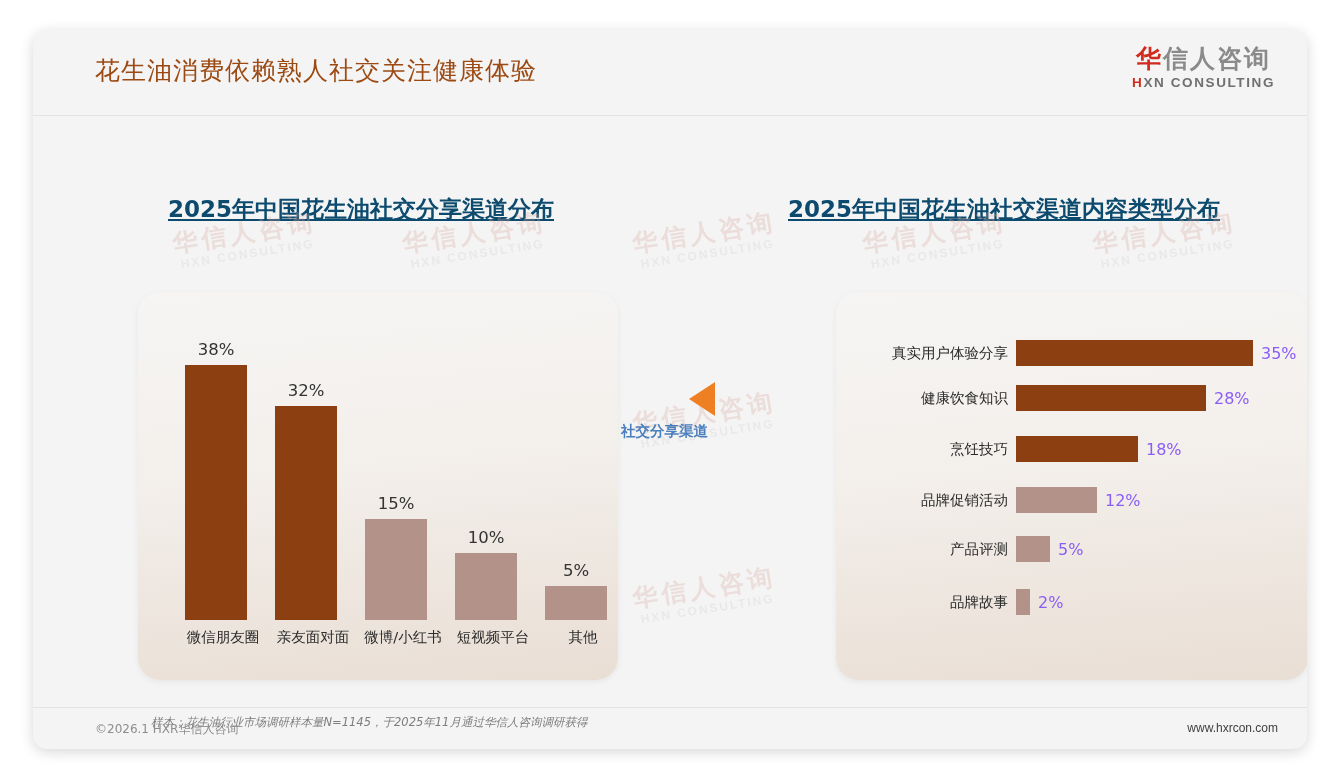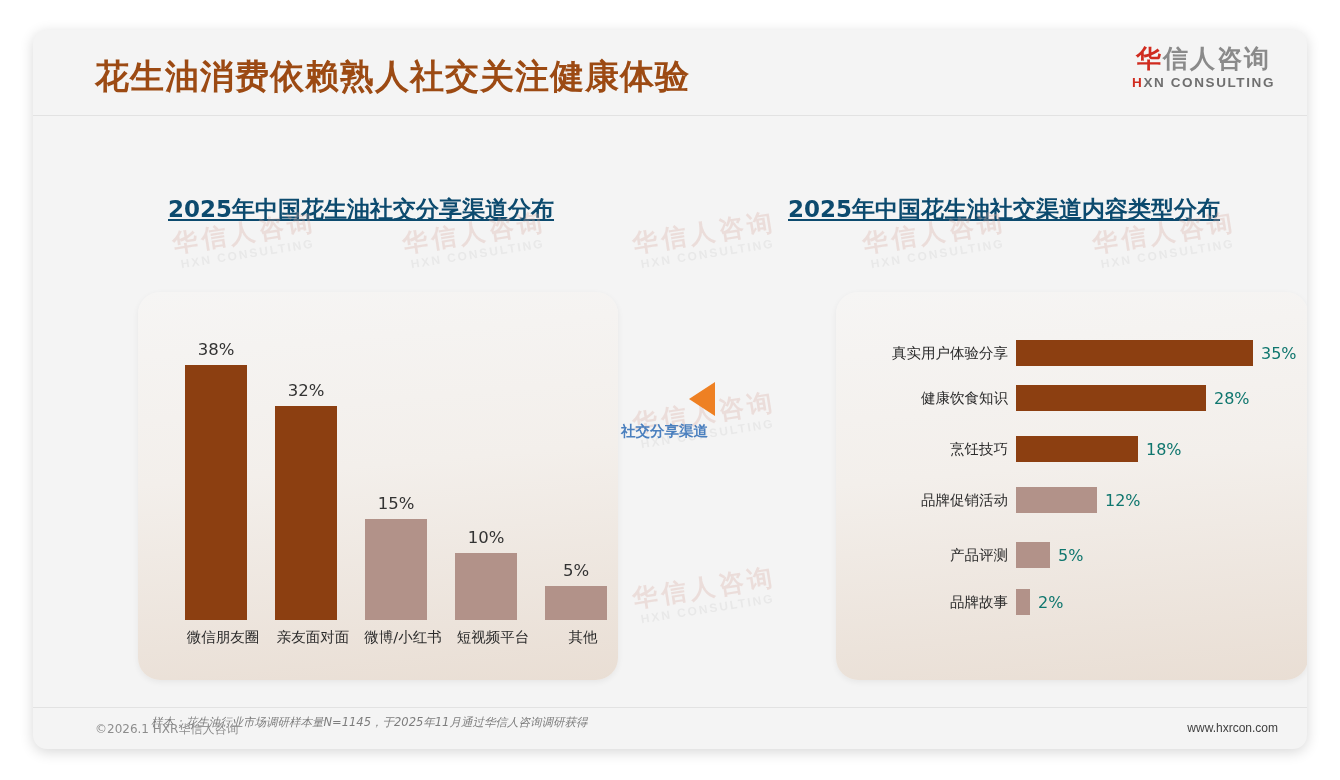--- a/index.html
+++ b/index.html
@@ -22,21 +22,21 @@
   }
 
   
   #header{
     position:absolute;left:0;top:0;width:100%;height:86px;
     border-bottom:1px solid #e2e2e2;
     box-sizing:border-box;
   }
   #page-title{
     position:absolute;left:62px;top:24px;
-    font-size:34px;font-weight:bold;color:#9c4a13;
+    font-size:25px;font-weight:normal;color:#9c4a13;
     letter-spacing:1px;white-space:nowrap;
     font-family:"DejaVu Sans",sans-serif;
   }
   #logo{
     position:absolute;right:32px;top:16px;
     text-align:center;
     line-height:1;
   }
   #logo .cn{font-size:25px;font-weight:bold;letter-spacing:2px;color:#8a8a8a;
     font-family:"DejaVu Sans",sans-serif;}
@@ -99,21 +99,21 @@
   .hrow{position:absolute;left:0;width:100%;height:34px;}
   .hrow .cat{
     position:absolute;left:0;top:0;width:172px;height:34px;
     display:flex;align-items:center;justify-content:flex-end;
     font-size:14.5px;color:#2b2b2b;white-space:nowrap;
     font-family:"DejaVu Sans",sans-serif;
   }
   .hrow .hbar{position:absolute;left:180px;top:4px;height:26px;}
   .hrow .val{
     position:absolute;top:0;height:34px;display:flex;align-items:center;
-    font-size:16px;color:#0f766e;white-space:nowrap;
+    font-size:16px;color:#8b5cf6;white-space:nowrap;
     font-family:"DejaVu Sans",sans-serif;
   }
 
   
   .mid-ann{position:absolute;}
   .tri{width:0;height:0;}
   .tri-left{border-top:17px solid transparent;border-bottom:17px solid transparent;border-right:26px solid #ee8023;}
   .tri-right{border-top:17px solid transparent;border-bottom:17px solid transparent;border-left:26px solid #ee8023;}
   .mid-text{
     font-size:14.5px;font-weight:bold;white-space:nowrap;
@@ -259,21 +259,21 @@
       <div class="hrow" style="top: 140px;">
         <div class="cat">烹饪技巧</div>
         <div class="hbar" style="width: 122px; background: rgb(140, 63, 17);"></div>
         <div class="val" style="left: 310px;">18%</div>
       </div>
       <div class="hrow" style="top: 191px;">
         <div class="cat">品牌促销活动</div>
         <div class="hbar" style="width: 81px; background: rgb(178, 146, 137);"></div>
         <div class="val" style="left: 269px;">12%</div>
       </div>
-      <div class="hrow" style="top: 246px;">
+      <div class="hrow" style="top: 240px;">
         <div class="cat">产品评测</div>
         <div class="hbar" style="width: 34px; background: rgb(178, 146, 137);"></div>
         <div class="val" style="left: 222px;">5%</div>
       </div>
       <div class="hrow" style="top: 293px;">
         <div class="cat">品牌故事</div>
         <div class="hbar" style="width: 14px; background: rgb(178, 146, 137);"></div>
         <div class="val" style="left: 202px;">2%</div>
       </div>
     </div>

